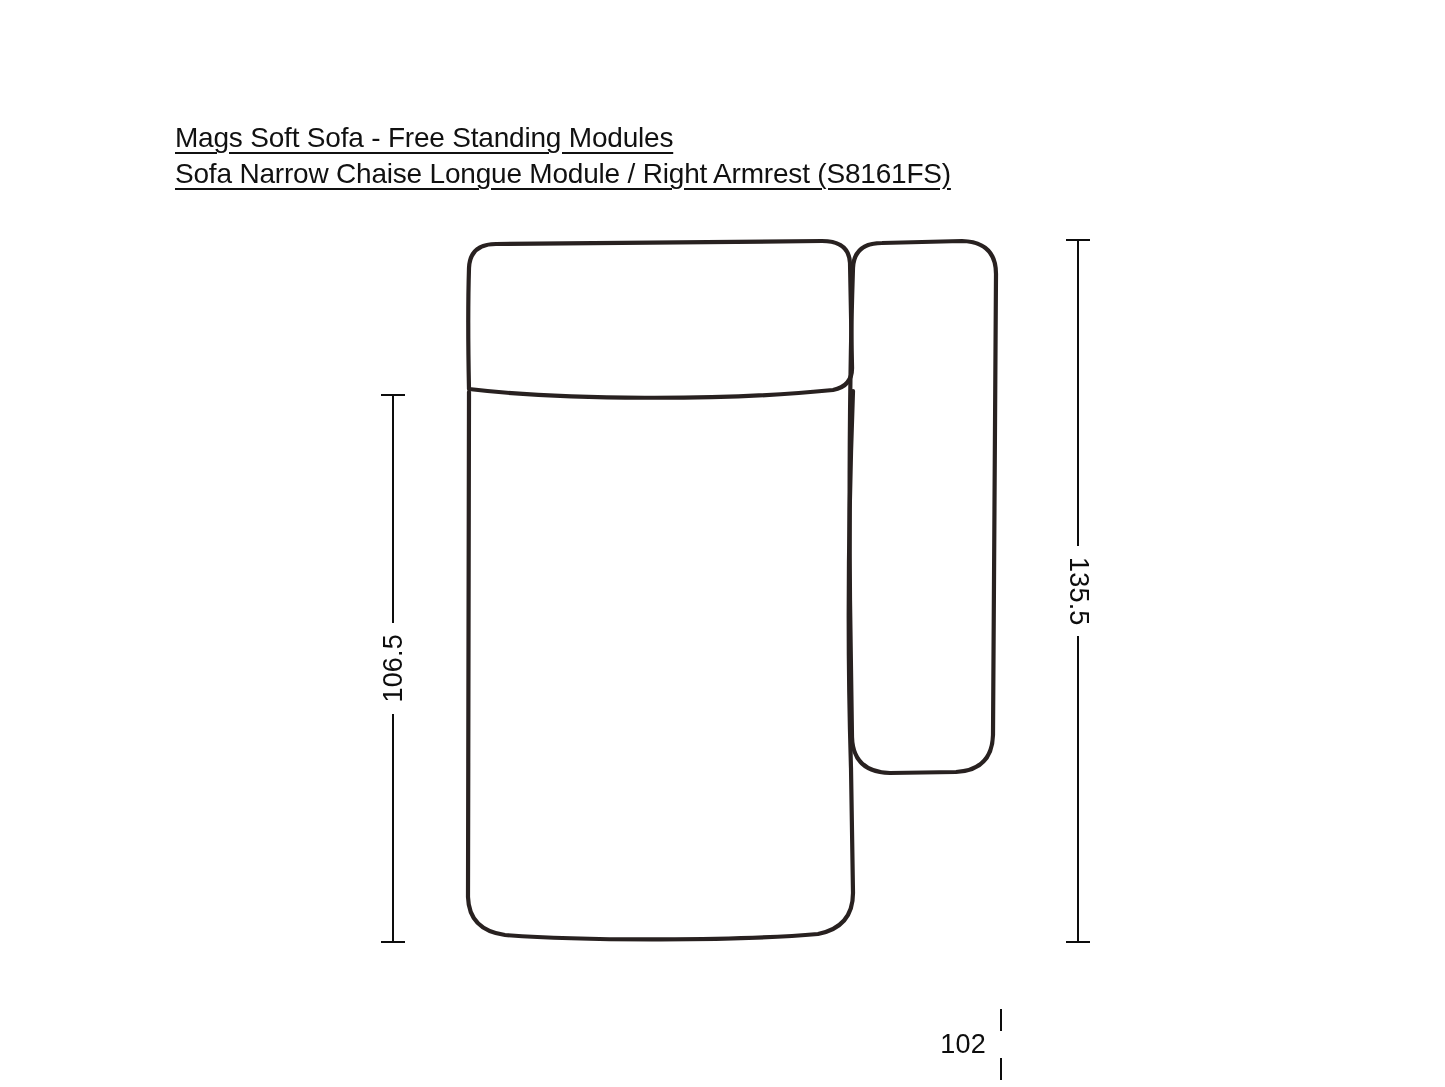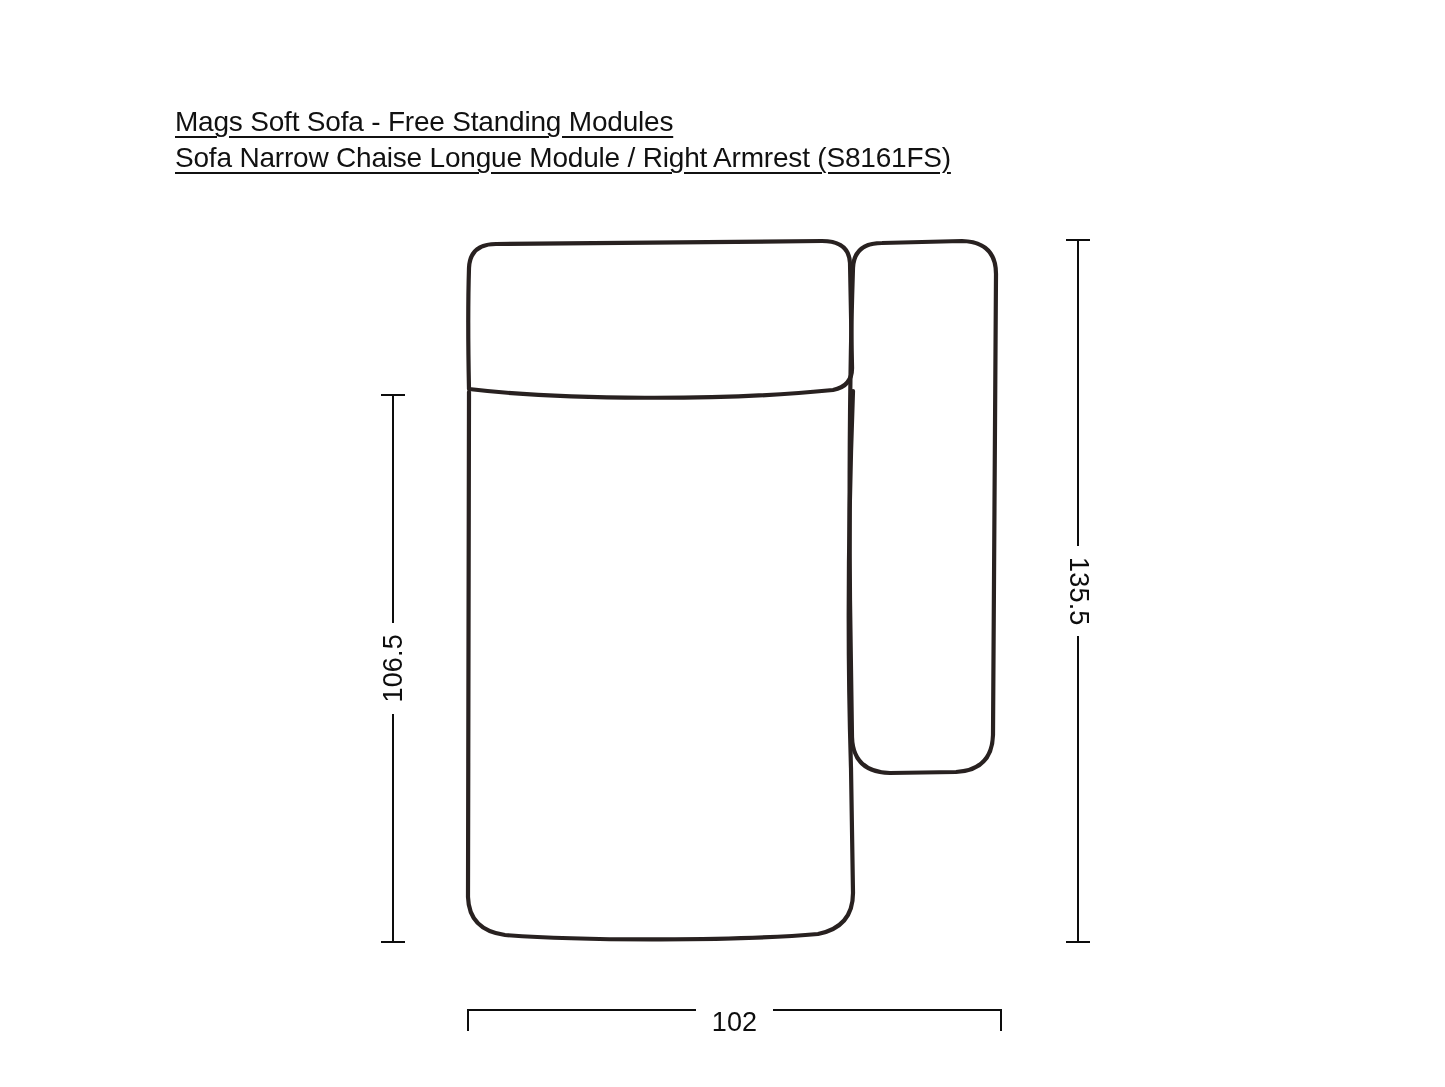--- a/index.html
+++ b/index.html
@@ -11,21 +11,21 @@
   }
   .canvas {
     position: relative;
     width: 1445px; height: 1087px;
     background: #ffffff;
   }
 
   
   .title {
     position: absolute;
-    left: 175px; top: 104px;
+    left: 175px; top: 120px;
     color: #111111;
   }
   .title-line {
     font-size: 28px;
     line-height: 36px;
     white-space: nowrap;
     letter-spacing: -0.2px;
     color: #111111;
     text-decoration: underline;
     text-decoration-thickness: 2px;
@@ -49,22 +49,22 @@
   
   .dim { position: absolute; color: #0d0d0d; }
   .dim-v {
     display: flex;
     flex-direction: column;
     align-items: center;
     width: 24px;
   }
   .dim-h {
     display: flex;
-    flex-direction: row;
-    align-items: flex-start;
+    flex-direction: column;
+    align-items: flex-end;
     height: 22px;
   }
   .tick-h { width: 24px; height: 2px; background: #0d0d0d; flex: 0 0 auto; }
   .tick-v { width: 2px; height: 22px; background: #0d0d0d; flex: 0 0 auto; }
   .seg-v  { width: 2px; flex: 1 1 auto; background: #0d0d0d; }
   .seg-h  { height: 2px; flex: 1 1 auto; background: #0d0d0d; }
   .dim-label {
     font-size: 27px;
     line-height: 1;
     color: #0d0d0d;

